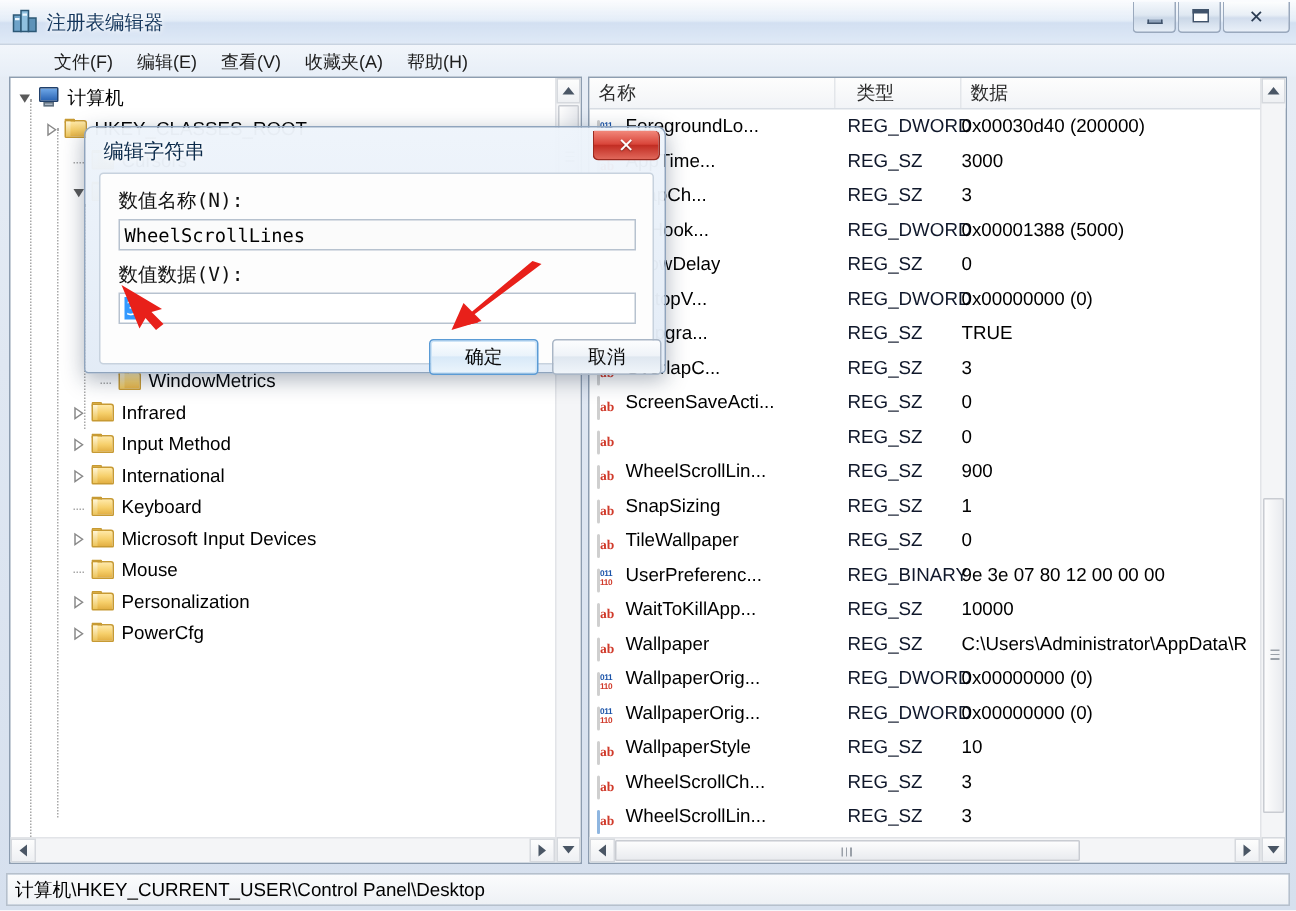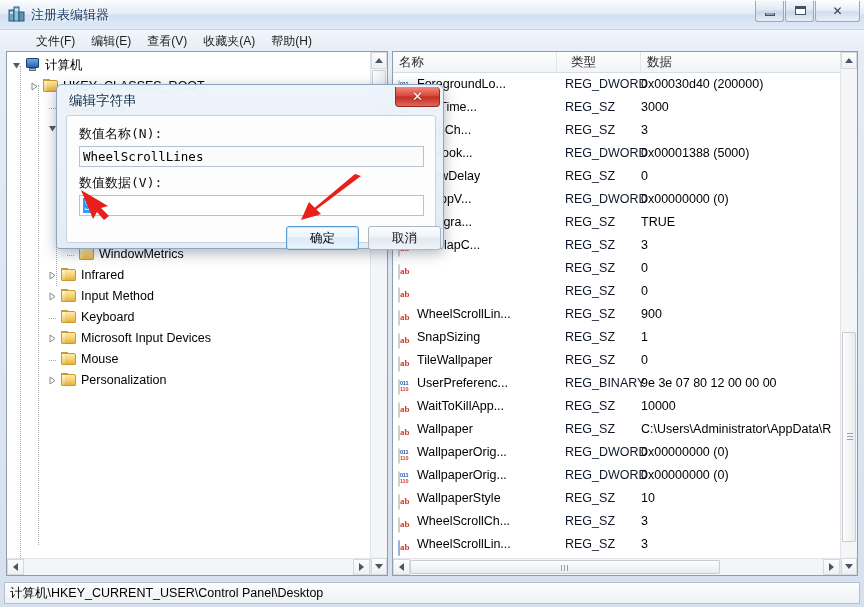--- a/index.html
+++ b/index.html
@@ -440,20 +440,29 @@
         <div class="tnode">
           <span class="twist" style="left: 41px;">
             <svg width="9" height="9" viewBox="0 0 9 9">
               <polygon points="2,1 7,4.5 2,8" fill="none" stroke="#8a8a8a" stroke-width="1"></polygon>
             </svg>
           </span>
           <span class="ticon" style="left: 54px;"><span class="folder"><span class="tab"></span><span class="back"></span><span class="spine"></span></span></span>
           <span class="tlabel" style="left: 74px;">Input Method</span>
         </div>
         <div class="tnode">
+          <span class="twist" style="left: 41px;">
+            <svg width="9" height="9" viewBox="0 0 9 9">
+              <polygon points="2,1 7,4.5 2,8" fill="none" stroke="#8a8a8a" stroke-width="1"></polygon>
+            </svg>
+          </span>
+          <span class="ticon" style="left: 54px;"><span class="folder"><span class="tab"></span><span class="back"></span><span class="spine"></span></span></span>
+          <span class="tlabel" style="left: 74px;">International</span>
+        </div>
+        <div class="tnode">
           <span class="dotline-h" style="left: 42px; top: 11px; width: 7px;"></span>
           <span class="ticon" style="left: 54px;"><span class="folder"><span class="tab"></span><span class="back"></span><span class="spine"></span></span></span>
           <span class="tlabel" style="left: 74px;">Keyboard</span>
         </div>
         <div class="tnode">
           <span class="twist" style="left: 41px;">
             <svg width="9" height="9" viewBox="0 0 9 9">
               <polygon points="2,1 7,4.5 2,8" fill="none" stroke="#8a8a8a" stroke-width="1"></polygon>
             </svg>
           </span>
@@ -466,20 +475,29 @@
           <span class="tlabel" style="left: 74px;">Mouse</span>
         </div>
         <div class="tnode">
           <span class="twist" style="left: 41px;">
             <svg width="9" height="9" viewBox="0 0 9 9">
               <polygon points="2,1 7,4.5 2,8" fill="none" stroke="#8a8a8a" stroke-width="1"></polygon>
             </svg>
           </span>
           <span class="ticon" style="left: 54px;"><span class="folder"><span class="tab"></span><span class="back"></span><span class="spine"></span></span></span>
           <span class="tlabel" style="left: 74px;">Personalization</span>
+        </div>
+        <div class="tnode">
+          <span class="twist" style="left: 41px;">
+            <svg width="9" height="9" viewBox="0 0 9 9">
+              <polygon points="2,1 7,4.5 2,8" fill="none" stroke="#8a8a8a" stroke-width="1"></polygon>
+            </svg>
+          </span>
+          <span class="ticon" style="left: 54px;"><span class="folder"><span class="tab"></span><span class="back"></span><span class="spine"></span></span></span>
+          <span class="tlabel" style="left: 74px;">PowerCfg</span>
         </div>
         <span class="dotline" style="left: 13px; top: 14px; height: 500px;"></span>
         <span class="dotline" style="left: 31px; top: 33px; height: 460px;"></span>
         <span class="dotline" style="left: 49px; top: 84px; height: 150px;"></span>
       </div>
     <div class="vscroll" style="width:17px;">
       <div class="arrow-up">
         <svg width="14" height="15" viewBox="0 0 14 15">
             <polygon points="7,5 11,10 3,10" fill="#4a5665"></polygon>
           </svg>
@@ -557,20 +575,21 @@
           <span class="ldata">TRUE</span>
         </div>
         <div class="lrow">
           <span class="licon"><span class="abicon"></span></span>
           <span class="lname">OverlapC...</span>
           <span class="ltype">REG_SZ</span>
           <span class="ldata">3</span>
         </div>
         <div class="lrow">
           <span class="licon"><span class="abicon"></span></span>
+          <span class="lname">ScreenSaveActi...</span>
           <span class="ltype">REG_SZ</span>
           <span class="ldata">0</span>
         </div>
         <div class="lrow">
           <span class="licon"><span class="abicon"></span></span>
           <span class="ltype">REG_SZ</span>
           <span class="ldata">0</span>
         </div>
         <div class="lrow">
           <span class="licon"><span class="abicon"></span></span>

